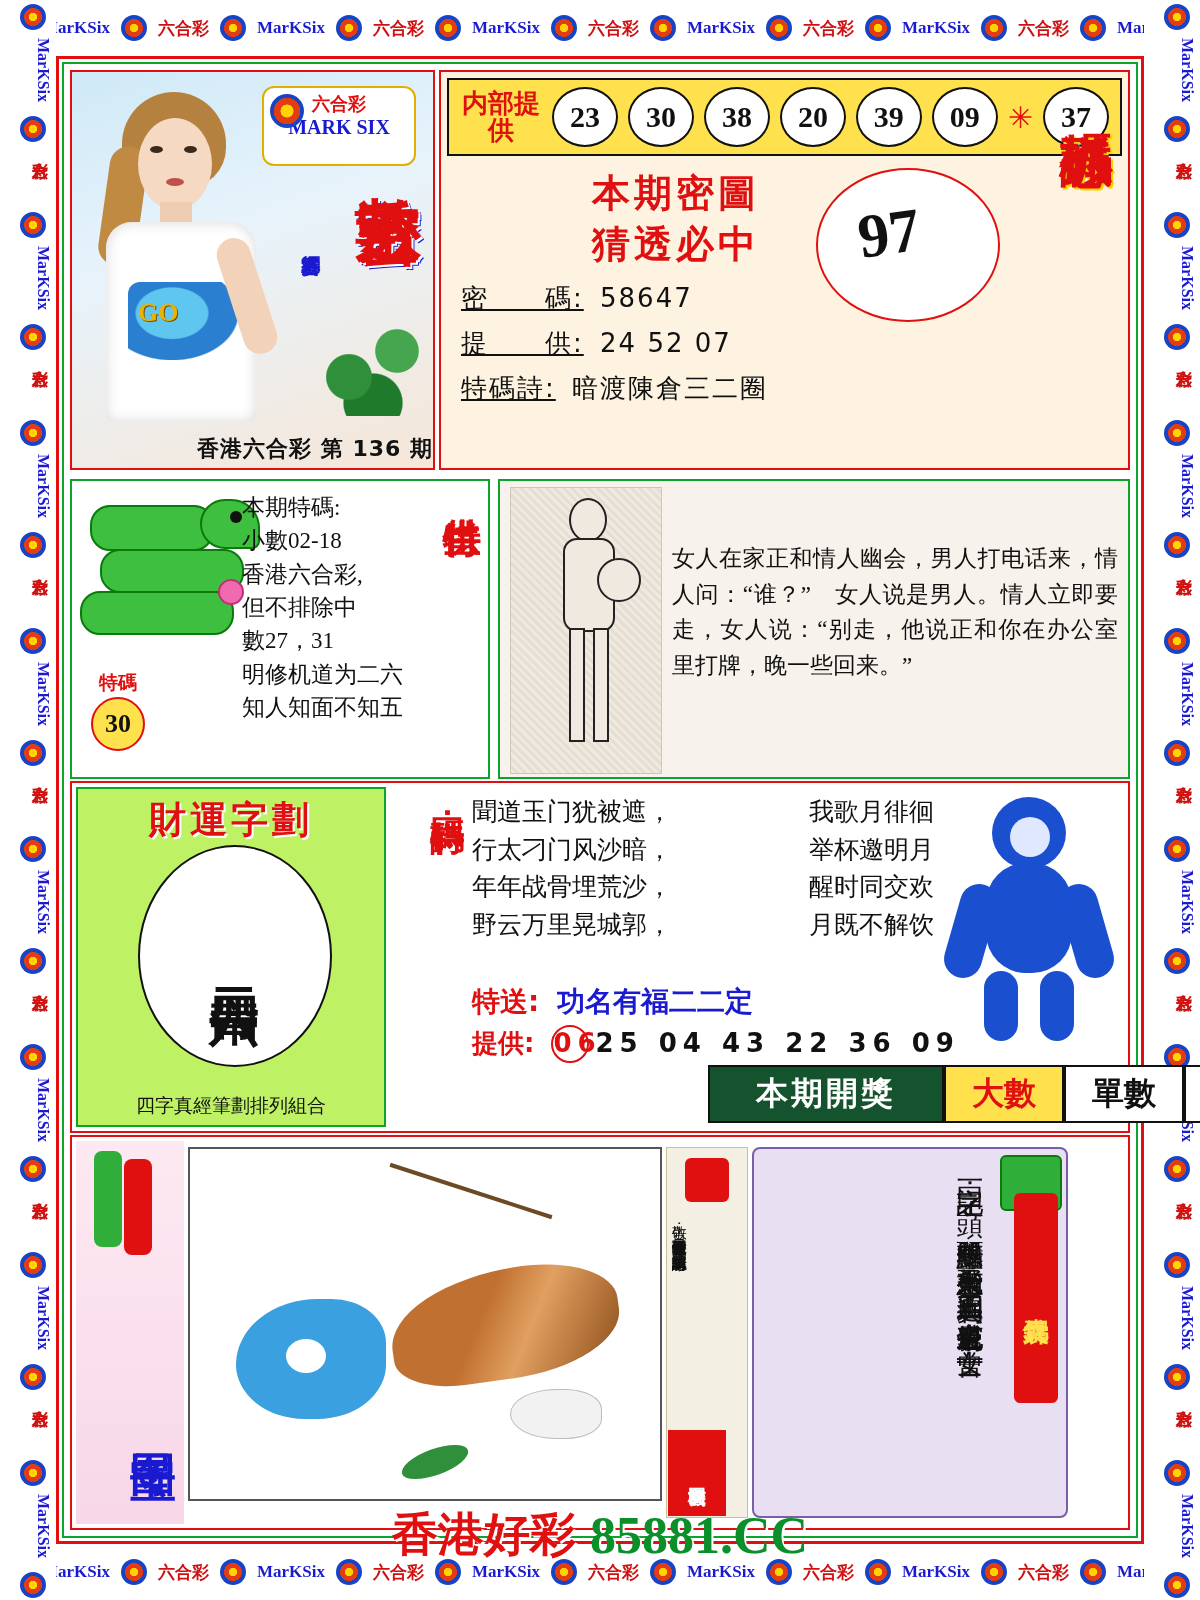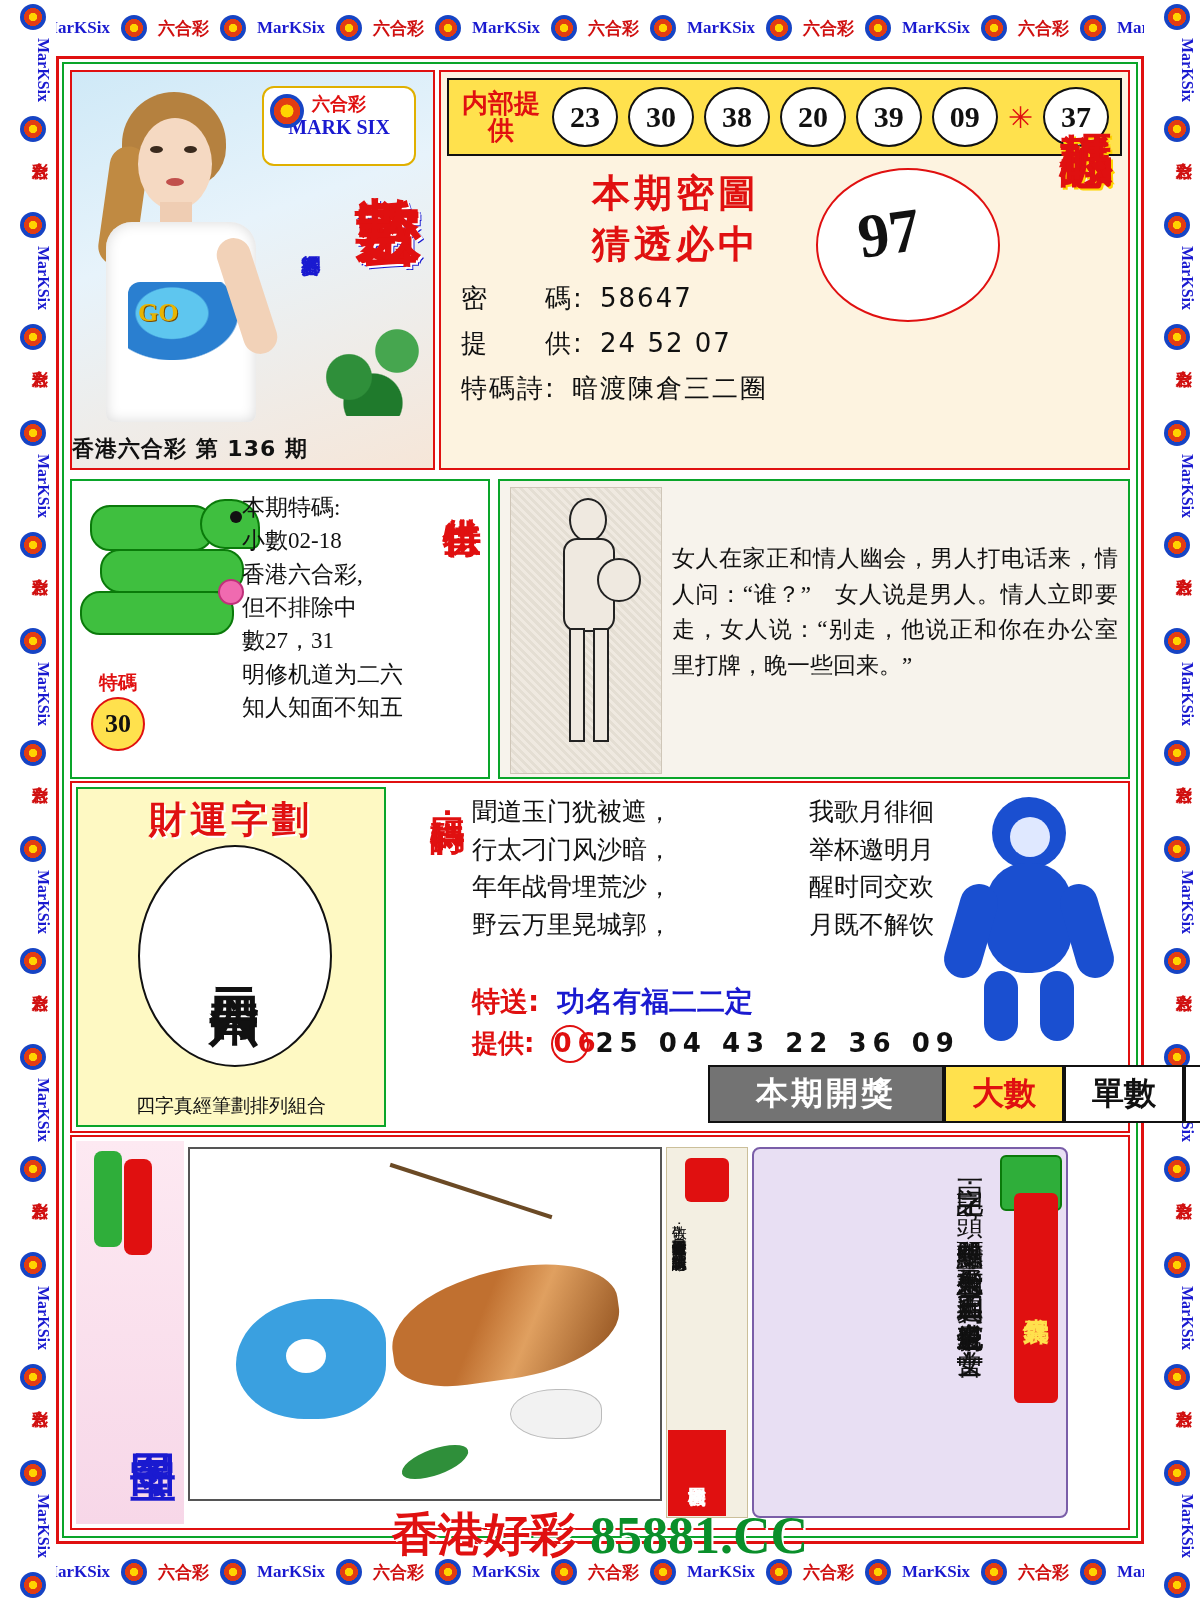--- a/index.html
+++ b/index.html
@@ -96,21 +96,21 @@
     position:absolute;right:10px;top:72px;width:120px;text-align:center;
     writing-mode:vertical-rl;font-size:66px;font-weight:bold;color:#e01010;
     font-family:"Liberation Serif",serif;line-height:1.05;
     text-shadow:2px 2px 0 #fff,3px 3px 0 #1a1ad0;
   }
   .fupo{
     position:absolute;right:110px;top:168px;writing-mode:vertical-rl;
     font-size:19px;color:#1a1ad0;font-weight:bold;line-height:1.2;
   }
   .issue{
-    position:absolute;left:0;bottom:4px;width:100%;text-align:left;
+    position:absolute;left:0;bottom:4px;width:100%;text-align:right;
     font-size:22px;font-weight:bold;color:#111;letter-spacing:1px;
   }
 
   .topright{position:absolute;left:375px;top:6px;right:6px;height:400px;
     border:2px solid #e01010;box-sizing:border-box;background:#fdf3e0;}
   .numbar{
     position:absolute;left:6px;top:6px;right:6px;height:78px;
     background:#ffe14d;border:2px solid #111;box-sizing:border-box;display:flex;align-items:center;padding:0 6px;
   }
   .neibu{
@@ -123,21 +123,21 @@
     font-size:30px;font-weight:bold;font-family:"Liberation Serif",serif;
     background:#fff;color:#111;
   }
   .star{color:#e01010;font-size:30px;font-weight:bold;}
 
   .mimi{
     position:absolute;left:20px;top:96px;width:430px;
   }
   .mimi .big{font-size:38px;color:#e01010;font-weight:bold;letter-spacing:4px;line-height:1.35;text-align:center;}
   .rowline{font-size:26px;color:#111;margin-top:10px;letter-spacing:2px;}
-  .rowline .lab{color:#111;}
+  .rowline .lab{color:#111;text-decoration:underline;}
   .rowline .val{color:#111;margin-left:6px;}
   .circle97{
     position:absolute;right:128px;top:96px;width:180px;height:150px;border-radius:50%;
     border:2px solid #e01010;background:#fff;
   }
   .circle97 span{
     position:absolute;left:40px;top:28px;font-size:62px;font-weight:bold;color:#111;
     font-family:"Liberation Serif",serif;transform:rotate(-8deg);
   }
   .xincheng{
@@ -191,21 +191,21 @@
     text-shadow:2px 2px 0 #ffd400;letter-spacing:2px;
   }
   .story-body{
     position:absolute;left:172px;top:60px;right:10px;font-size:23px;color:#111;
     line-height:1.55;font-family:"Liberation Serif",serif;text-align:justify;
   }
 
   
   .sec3{position:absolute;left:6px;top:717px;right:6px;height:352px;border:2px solid #e01010;box-sizing:border-box;}
   .caiyun{
-    position:absolute;left:4px;top:4px;width:310px;height:340px;background:#fef9c3;
+    position:absolute;left:4px;top:4px;width:310px;height:340px;background:#bef264;
     border:2px solid #0aa52a;box-sizing:border-box;padding-left:24px;
   }
   .caiyun-title{
     position:absolute;left:0;top:6px;width:100%;text-align:center;
     font-size:37px;font-weight:bold;color:#e01010;font-family:"Liberation Serif",serif;
     letter-spacing:4px;text-shadow:2px 2px 0 #fff;
   }
   .caiyun-oval{
     position:absolute;left:60px;top:56px;width:190px;height:218px;border-radius:50%;
     background:#fff;border:2px solid #111;
@@ -240,21 +240,21 @@
     display:inline-block;width:34px;height:34px;line-height:32px;text-align:center;
     border:2px solid #e01010;border-radius:50%;color:#e01010;margin-right:6px;
   }
   .monkey{position:absolute;right:6px;top:10px;width:178px;height:250px;}
   .mk-b{position:absolute;background:#1a4fd0;}
   .openbar{
     position:absolute;left:318px;bottom:4px;right:4px;height:58px;display:flex;align-items:center;
   }
   .ob{border:2px solid #111;height:100%;box-sizing:border-box;display:flex;align-items:center;justify-content:center;
       font-size:32px;font-weight:bold;font-family:"Liberation Serif",serif;}
-  .ob1{flex:0 0 236px;background:#737373;color:#fff;letter-spacing:3px;}
+  .ob1{flex:0 0 236px;background:#14532d;color:#fff;letter-spacing:3px;}
   .ob2{flex:0 0 120px;background:#ffe14d;color:#e01010;}
   .ob3{flex:0 0 120px;background:#fff;color:#111;}
   .ob4{flex:0 0 140px;background:#fff;color:#e01010;}
 
   
   .sec4{position:absolute;left:6px;top:1071px;right:6px;bottom:6px;border:2px solid #e01010;box-sizing:border-box;background:#fff;}
   .xunbao{
     position:absolute;left:4px;top:4px;width:108px;bottom:4px;
     background:linear-gradient(180deg,#fde9f2,#f7d7e8);
   }

